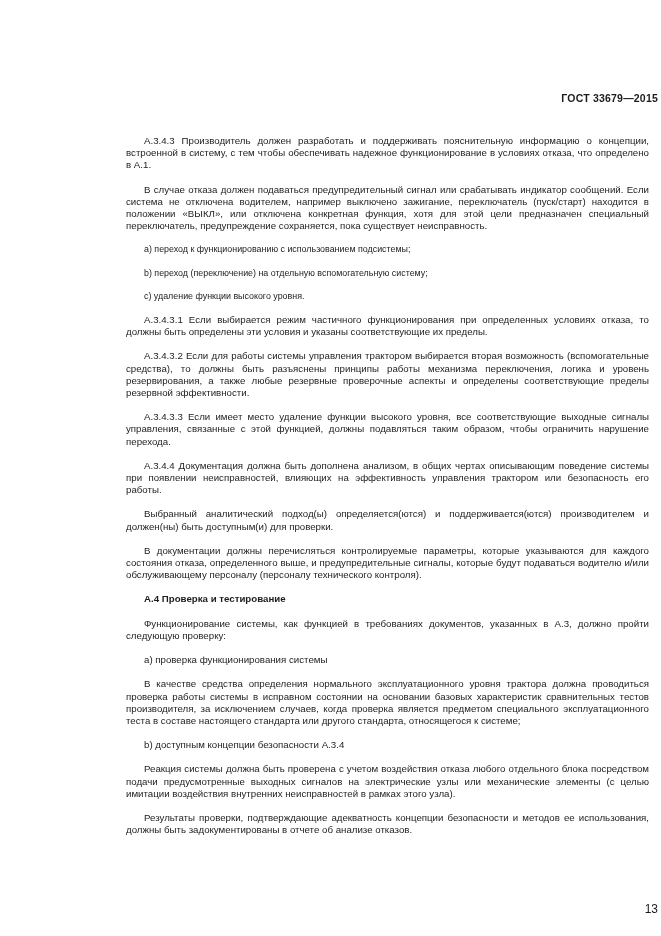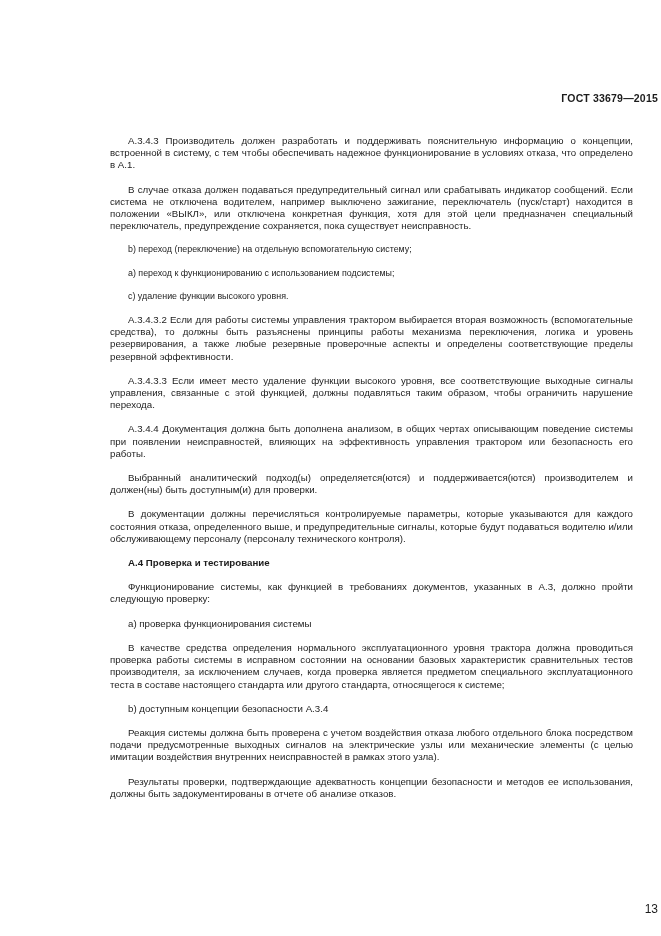--- a/index.html
+++ b/index.html
@@ -27,21 +27,21 @@
     position: absolute;
     top: 56px; left: 75px;
     width: 547px;
     text-align: right;
     font-weight: bold;
     font-size: 10.5px;
     letter-spacing: 0.2px;
   }
   .doc-body {
     position: absolute;
-    top: 87px; left: 62px;
+    top: 87px; left: 78px;
     width: 547px;
     font-size: 9.7px;
     line-height: 12.2px;
     text-align: justify;
   }
   .doc-body p { text-indent: 18px; }
   p.note, p.note-item {
     font-size: 8.9px;
     line-height: 11.2px;
   }
@@ -63,23 +63,24 @@
 <body>
 
 <div class="scan-edge-right"></div>
 <div class="scan-edge-bottom"></div>
 
 <div class="doc-header">ГОСТ 33679—2015</div>
 
 <div class="doc-body">
   <p class="body">А.3.4.3 Производитель должен разработать и поддерживать пояснительную информацию о концепции, встроенной в систему, с тем чтобы обеспечивать надежное функционирование в условиях отказа, что определено в А.1.</p>
   <p class="body">В случае отказа должен подаваться предупредительный сигнал или срабатывать индикатор сообщений. Если система не отключена водителем, например выключено зажигание, переключатель (пуск/старт) находится в положении «ВЫКЛ», или отключена конкретная функция, хотя для этой цели предназначен специальный переключатель, предупреждение сохраняется, пока существует неисправность.</p>
+  <p class="note-item">а) переход к функционированию с использованием подсистемы;</p>
   <p class="note-item">b) переход (переключение) на отдельную вспомогательную систему;</p>
-  <p class="note-item">а) переход к функционированию с использованием подсистемы;</p>
   <p class="note-item">с) удаление функции высокого уровня.</p>
+  <p class="body gap-top">А.3.4.3.1 Если выбирается режим частичного функционирования при определенных условиях отказа, то должны быть определены эти условия и указаны соответствующие их пределы.</p>
   <p class="body">А.3.4.3.2 Если для работы системы управления трактором выбирается вторая возможность (вспомогательные средства), то должны быть разъяснены принципы работы механизма переключения, логика и уровень резервирования, а также любые резервные проверочные аспекты и определены соответствующие пределы резервной эффективности.</p>
   <p class="body">А.3.4.3.3 Если имеет место удаление функции высокого уровня, все соответствующие выходные сигналы управления, связанные с этой функцией, должны подавляться таким образом, чтобы ограничить нарушение перехода.</p>
   <p class="body">А.3.4.4 Документация должна быть дополнена анализом, в общих чертах описывающим поведение системы при появлении неисправностей, влияющих на эффективность управления трактором или безопасность его работы.</p>
   <p class="body">Выбранный аналитический подход(ы) определяется(ются) и поддерживается(ются) производителем и должен(ны) быть доступным(и) для проверки.</p>
   <p class="body">В документации должны перечисляться контролируемые параметры, которые указываются для каждого состояния отказа, определенного выше, и предупредительные сигналы, которые будут подаваться водителю и/или обслуживающему персоналу (персоналу технического контроля).</p>
   <p class="heading">А.4 Проверка и тестирование</p>
   <p class="body">Функционирование системы, как функцией в требованиях документов, указанных в А.3, должно пройти следующую проверку:</p>
   <p class="body">а) проверка функционирования системы</p>
   <p class="body">В качестве средства определения нормального эксплуатационного уровня трактора должна проводиться проверка работы системы в исправном состоянии на основании базовых характеристик сравнительных тестов производителя, за исключением случаев, когда проверка является предметом специального эксплуатационного теста в составе настоящего стандарта или другого стандарта, относящегося к системе;</p>
   <p class="body">b) доступным концепции безопасности А.3.4</p>

